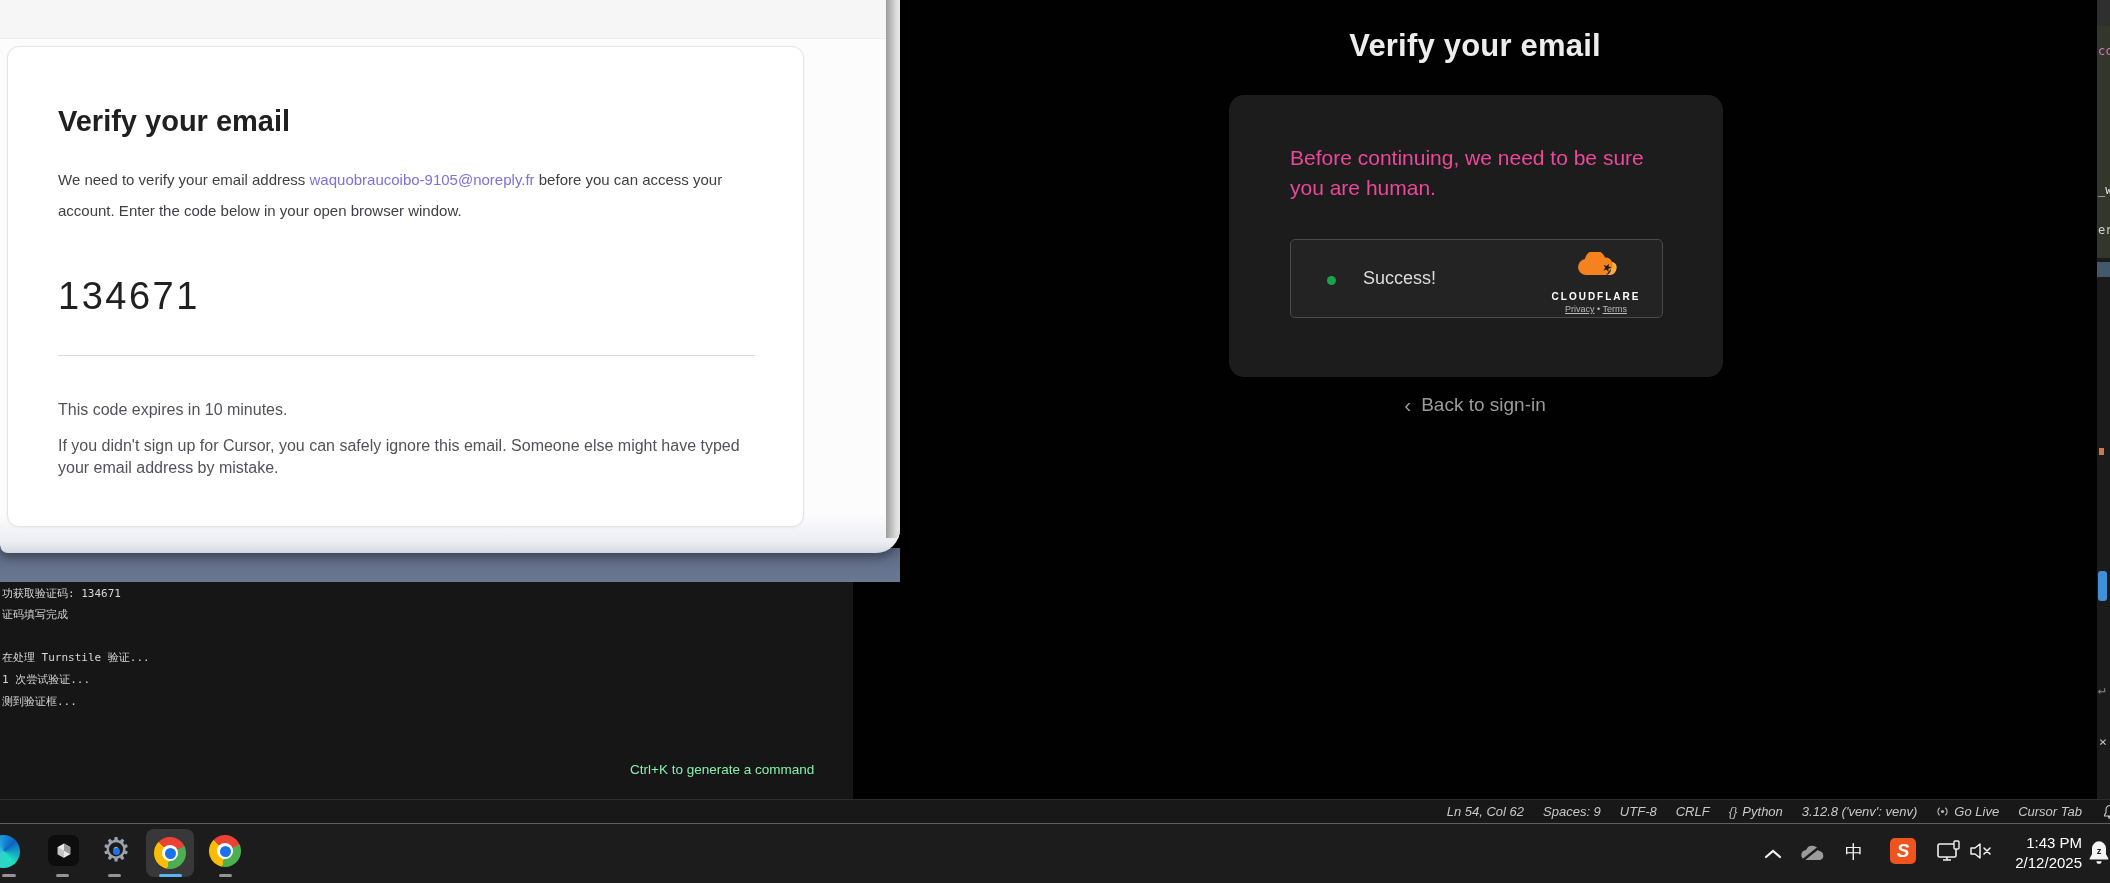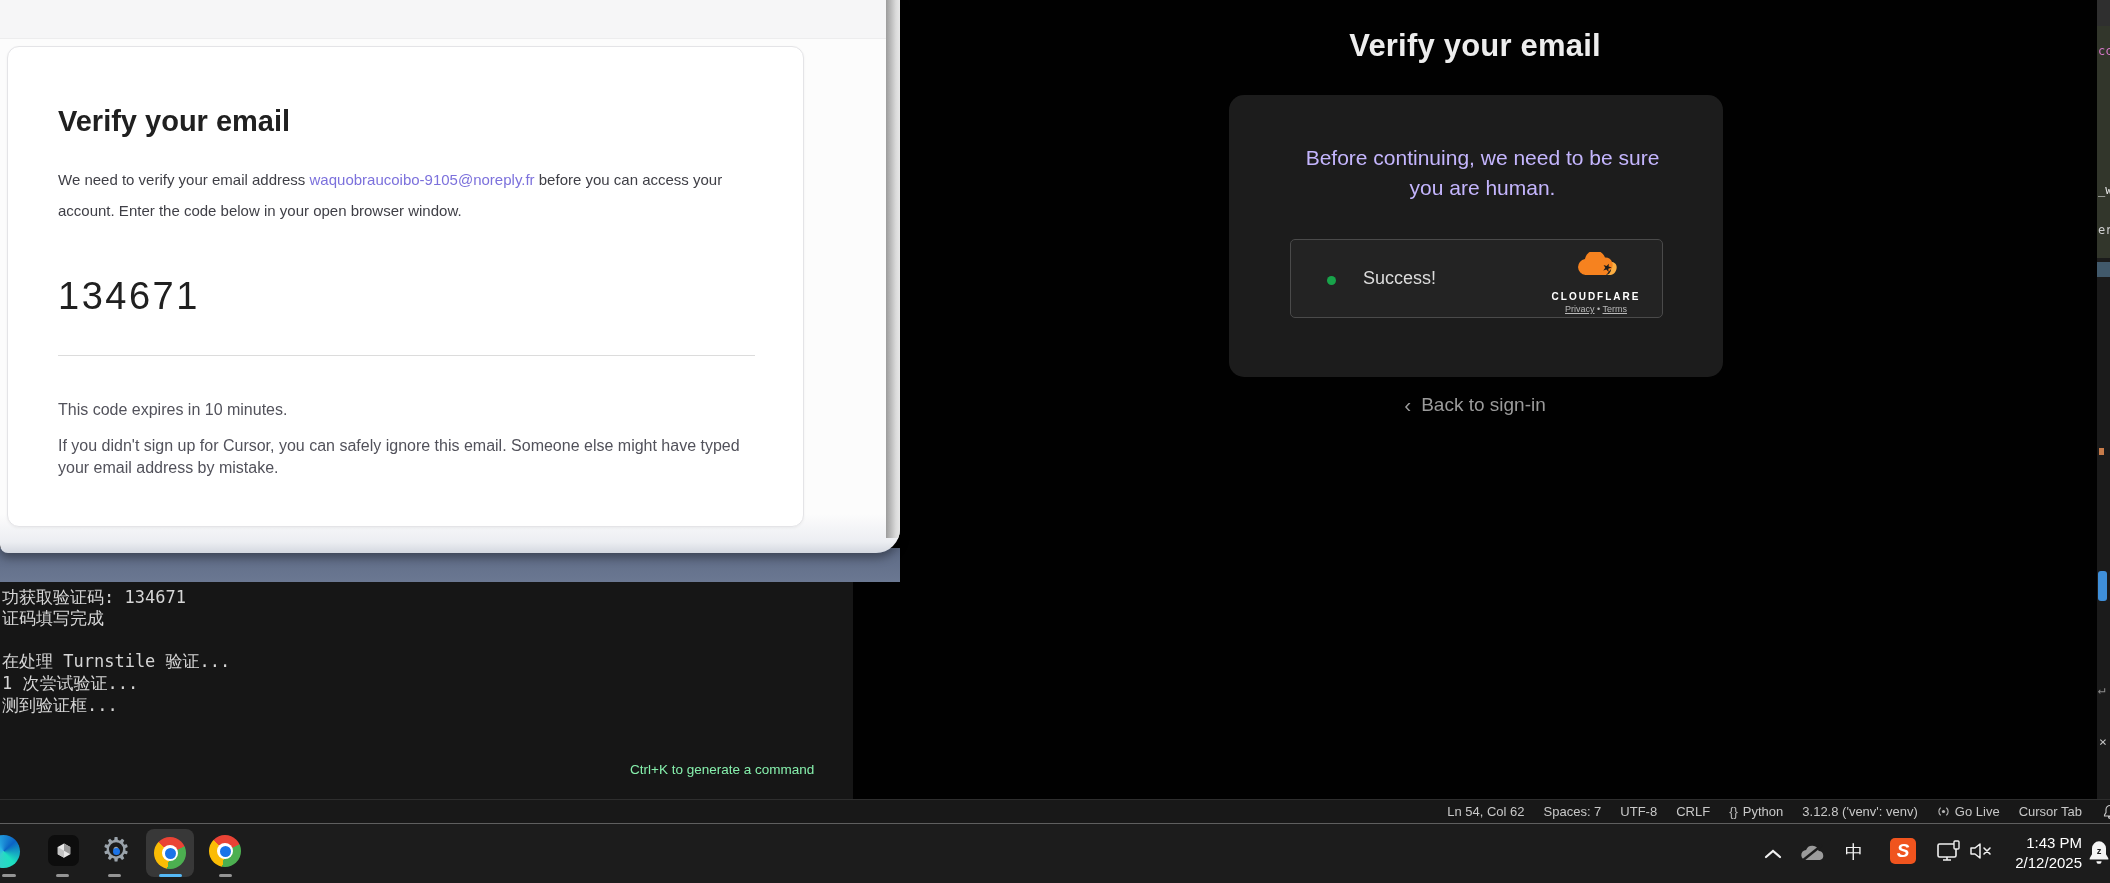--- a/index.html
+++ b/index.html
@@ -4,21 +4,21 @@
 <style>
   html,body{margin:0;padding:0;background:#000;}
   .screen{position:relative;width:2110px;height:883px;overflow:hidden;background:#000;
           font-family:"Liberation Sans",sans-serif;-webkit-font-smoothing:antialiased;}
   .abs{position:absolute;}
 
   
   .chrome-page{left:853px;top:0;width:1244px;height:799px;background:#010101;}
   .cf-title{top:28px;left:0;width:100%;text-align:center;color:#ededed;font-size:31px;font-weight:700;letter-spacing:.2px;}
   .cf-card{left:376px;top:95px;width:494px;height:282px;background:#1c1c1c;border-radius:15px;}
-  .cf-card-text{left:61px;top:48px;width:385px;color:#c4b5fd;font-size:21px;line-height:30px;text-align:center;}
+  .cf-card-text{left:61px;top:48px;width:385px;color:#ec4899;font-size:21px;line-height:30px;}
   .turnstile{left:61px;top:144px;width:371px;height:77px;background:#232323;border:1px solid #4a4a4a;border-radius:5px;}
   .ts-dot{left:36px;top:36px;width:9px;height:9px;border-radius:50%;}
   .ts-status{left:72px;top:28px;font-size:18px;color:#dcdcdc;}
   .cf-logo{right:16px;top:12px;width:100px;text-align:center;}
   .cf-brand{color:#fff;font-size:10px;font-weight:700;letter-spacing:2px;margin-top:10px;}
   .cf-links{font-size:9px;color:#b9b9b9;margin-top:2px;}
   .cf-links a{color:#b9b9b9;text-decoration:underline;}
   .back-link{left:0;top:392px;width:100%;text-align:center;color:#9b9b9b;font-size:19px;}
   .back-chev{display:inline-block;margin-right:10px;font-size:21px;transform:translateY(1px);}
 
@@ -32,27 +32,27 @@
   .email-card{left:7px;top:46px;width:795px;height:479px;background:#fff;border:1px solid #e4e4e7;border-radius:12px;box-shadow:0 1px 3px rgba(0,0,0,.05);}
   .email-h1{left:50px;top:92px;font-size:29px;font-weight:700;color:#202020;}
   .email-para{left:50px;top:106px;width:720px;font-size:15px;line-height:31px;color:#3f3f46;}
   .email-para a{text-decoration:none;}
   .email-code{left:50px;top:210px;font-size:38px;font-weight:400;letter-spacing:2.5px;color:#202020;}
   .email-hr{left:50px;top:308px;width:697px;border-top:1px solid #dcdcdc;height:0;}
   .email-small{left:50px;width:700px;font-size:16px;line-height:22px;color:#52525b;}
 
   
   .terminal{left:0;top:582px;width:853px;height:217px;background:#161616;overflow:hidden;}
-  .tline{left:2px;color:#d6d6d6;font-family:"DejaVu Sans Mono",monospace;font-size:17px;white-space:pre;}
+  .tline{left:2px;color:#d6d6d6;font-family:"DejaVu Sans Mono",monospace;font-size:11px;white-space:pre;}
   .term-hint{left:630px;top:180px;color:#86efac;font-size:13.5px;}
 
   
   .statusbar{left:0;top:799px;width:2110px;height:24px;background:#181818;border-top:1px solid #2e2e2e;
              display:flex;align-items:center;justify-content:flex-end;gap:19px;color:#c8c8c8;font-size:13px;box-sizing:border-box;}
-  .sb-item{display:flex;align-items:center;gap:5px;white-space:nowrap;}
+  .sb-item{display:flex;align-items:center;gap:5px;white-space:nowrap;font-style:italic;}
   .sb-icon{opacity:.9;display:inline-flex;}
   .sb-bell{margin-right:-9px;display:inline-flex;}
 
   
   .taskbar{left:0;top:823px;width:2110px;height:60px;background:#1c1c1c;border-top:1px solid #5f5f5f;box-sizing:border-box;}
   .tb-underline{top:50px;height:3px;border-radius:2px;background:#949494;}
   .edge-icon{left:-13px;top:11px;width:33px;height:33px;border-radius:50%;
              background:conic-gradient(from 210deg,#35d0cb,#2bb3e6 30%,#0b63c4 55%,#1de0c0 80%,#35d0cb);}
   .cube-icon{left:48px;top:11px;width:31px;height:31px;border-radius:7px;background:#0d0d0d;display:flex;align-items:center;justify-content:center;}
   .gear-icon{left:98px;top:8px;width:36px;height:36px;font-size:33px;line-height:36px;color:#9aa3ab;text-align:center;}
@@ -147,21 +147,21 @@
     <div class="abs tline" style="top:4px;">功获取验证码: 134671</div>
     <div class="abs tline" style="top:25px;">证码填写完成</div>
     <div class="abs tline" style="top:68px;">在处理 Turnstile 验证...</div>
     <div class="abs tline" style="top:90px;">1 次尝试验证...</div>
     <div class="abs tline" style="top:112px;">测到验证框...</div>
     <div class="abs term-hint">Ctrl+K to generate a command</div>
   </div>
 
   <div class="abs statusbar">
     <span class="sb-item">Ln 54, Col 62</span>
-    <span class="sb-item">Spaces: 7</span>
+    <span class="sb-item">Spaces: 9</span>
     <span class="sb-item">UTF-8</span>
     <span class="sb-item">CRLF</span>
     <span class="sb-item">
       <span class="sb-icon">{}</span>
       <span>Python</span>
     </span>
     <span class="sb-item">3.12.8 ('venv': venv)</span>
     <span class="sb-item">
       <svg class="sb-icon" width="13" height="13" viewBox="0 0 13 13">
         <circle cx="6.5" cy="6.5" r="1.6" fill="#c8c8c8"></circle>

